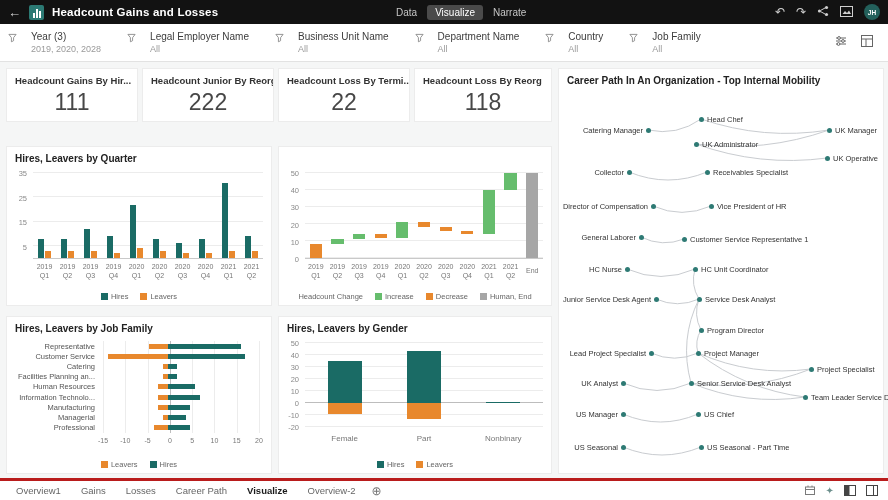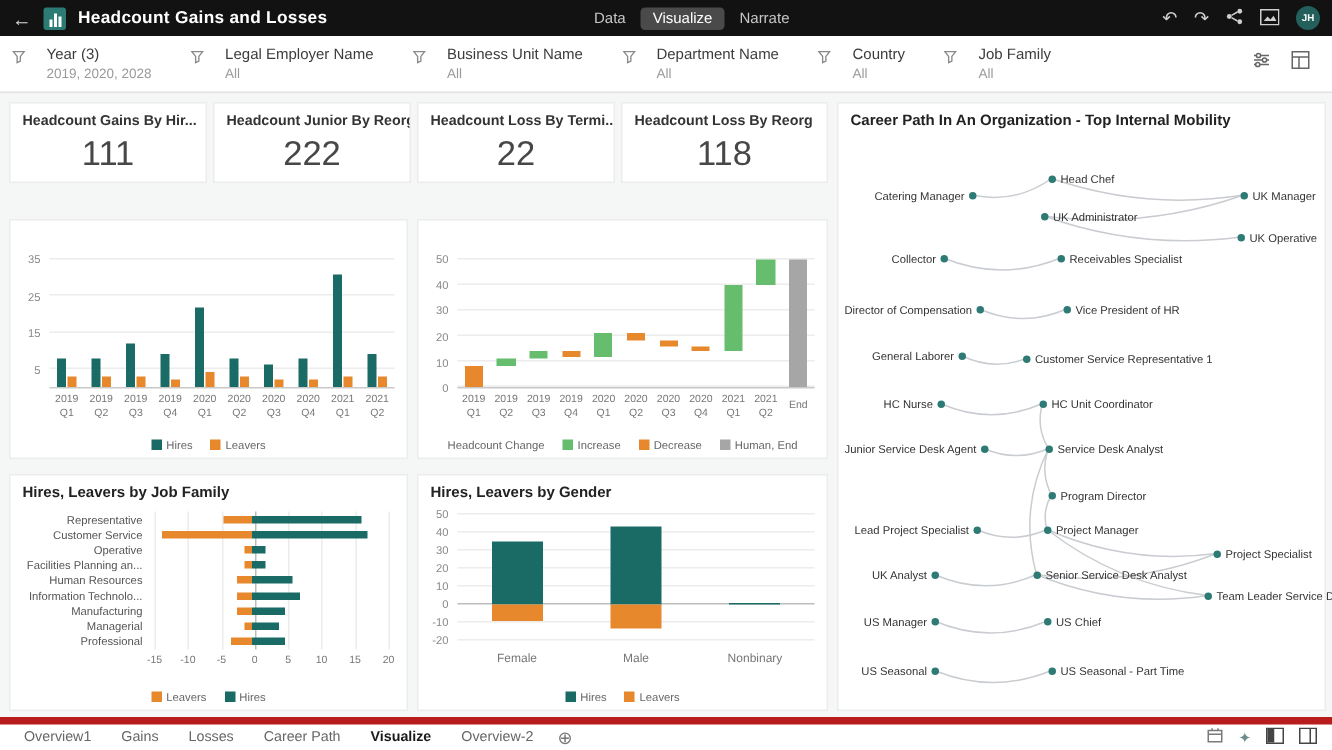--- a/index.html
+++ b/index.html
@@ -65,21 +65,21 @@
   .hbar{position:absolute;top:0;height:5px}
   .hxlabels{position:absolute;left:96px;right:12px;bottom:26px;height:10px}
   .hx{position:absolute;transform:translateX(-50%);font-size:7px;color:#777}
 
   
   .network{position:absolute;left:0;top:0;width:326px;height:406px}
   .nnode{position:absolute;width:5px;height:5px;border-radius:50%;background:#2e7a74;cursor:pointer}
   .nlabel{position:absolute;font-size:7.5px;color:#333;white-space:nowrap}
 
   
-  .bottombar{position:absolute;left:0;right:0;bottom:0;height:22px;background:#fff;border-top:5px solid #b91c1c;display:flex;align-items:center;padding:0 6px;z-index:5}
+  .bottombar{position:absolute;left:0;right:0;bottom:0;height:22px;background:#fff;border-top:3px solid #b91c1c;display:flex;align-items:center;padding:0 6px;z-index:5}
   .btab{font-size:9.5px;color:#666;padding:0 10px;height:100%;display:flex;align-items:center;cursor:pointer;white-space:nowrap}
   .btab.active{color:#1a1a1a;font-weight:bold}
   .addtab{font-size:12px;color:#777;margin-left:6px;cursor:pointer}
   .bb-icons{margin-left:auto;display:flex;align-items:center;gap:10px;margin-right:4px}
   .spark{font-size:10px;color:#6c8f8c}
 </style>
 </head>
 <body>
 
 <div class="page">
@@ -200,20 +200,21 @@
           <div class="kpi-title">Headcount Loss By Termi...</div>
           <div class="kpi-value">22</div>
         </div>
         <div class="panel" style="left: 414px; top: 6px; width: 138px; height: 54px;">
           <div class="kpi-title">Headcount Loss By Reorg</div>
           <div class="kpi-value">118</div>
         </div>
       </div>
 
     <div class="panel" id="chart-q" style="left:6px;top:84px;width:266px;height:160px">
+      <div class="ctitle">Hires, Leavers by Quarter</div>
       <div class="yaxis">
           <div class="ytick" style="bottom: 14.2857%;">5</div>
           <div class="ytick" style="bottom: 42.8571%;">15</div>
           <div class="ytick" style="bottom: 71.4286%;">25</div>
           <div class="ytick" style="bottom: 100%;">35</div>
         </div>
       <div class="plot baseline">
           <div class="grid" style="bottom: 14.2857%;"></div>
           <div class="grid" style="bottom: 42.8571%;"></div>
           <div class="grid" style="bottom: 71.4286%;"></div>
@@ -366,21 +367,21 @@
             </div>
           </div>
           <div class="hrow">
             <div class="hlab">Customer Service</div>
             <div class="htrack">
               <div class="hbar" style="width: 37.1429%; left: 5.71429%; background: rgb(232, 136, 45);"></div>
               <div class="hbar" style="left: 42.8571%; width: 48.5714%; background: rgb(26, 107, 101);"></div>
             </div>
           </div>
           <div class="hrow">
-            <div class="hlab">Operative</div>
+            <div class="hlab">Catering</div>
             <div class="htrack">
               <div class="hbar" style="width: 2.85714%; left: 40%; background: rgb(232, 136, 45);"></div>
               <div class="hbar" style="left: 42.8571%; width: 5.71429%; background: rgb(26, 107, 101);"></div>
             </div>
           </div>
           <div class="hrow">
             <div class="hlab">Facilities Planning an...</div>
             <div class="htrack">
               <div class="hbar" style="width: 2.85714%; left: 40%; background: rgb(232, 136, 45);"></div>
               <div class="hbar" style="left: 42.8571%; width: 5.71429%; background: rgb(26, 107, 101);"></div>
@@ -466,21 +467,21 @@
           <div class="grid" style="bottom: 85.7143%;"></div>
           <div class="grid" style="bottom: 100%;"></div>
           <div class="wbar" style="left: calc(16.6667% - 17px); width: 34px; bottom: 28.5714%; height: 50%; background: rgb(26, 107, 101);"></div>
           <div class="wbar" style="left: calc(16.6667% - 17px); width: 34px; bottom: 15.7143%; height: 12.8571%; background: rgb(232, 136, 45);"></div>
           <div class="wbar" style="left: calc(50% - 17px); width: 34px; bottom: 28.5714%; height: 61.4286%; background: rgb(26, 107, 101);"></div>
           <div class="wbar" style="left: calc(50% - 17px); width: 34px; bottom: 10%; height: 18.5714%; background: rgb(232, 136, 45);"></div>
           <div class="wbar" style="left: calc(83.3333% - 17px); width: 34px; bottom: 28.5714%; height: 1.42857%; background: rgb(26, 107, 101);"></div>
         </div>
       <div class="xlabels">
           <div class="xlab" style="font-size: 8px;">Female</div>
-          <div class="xlab" style="font-size: 8px;">Male</div>
+          <div class="xlab" style="font-size: 8px;">Part</div>
           <div class="xlab" style="font-size: 8px;">Nonbinary</div>
         </div>
       <div class="legend">
           <div class="lg-item">
             <div class="sw" style="background: rgb(26, 107, 101);"></div>
             <div class="lg-t">Hires</div>
           </div>
           <div class="lg-item">
             <div class="sw" style="background: rgb(232, 136, 45);"></div>
             <div class="lg-t">Leavers</div>

